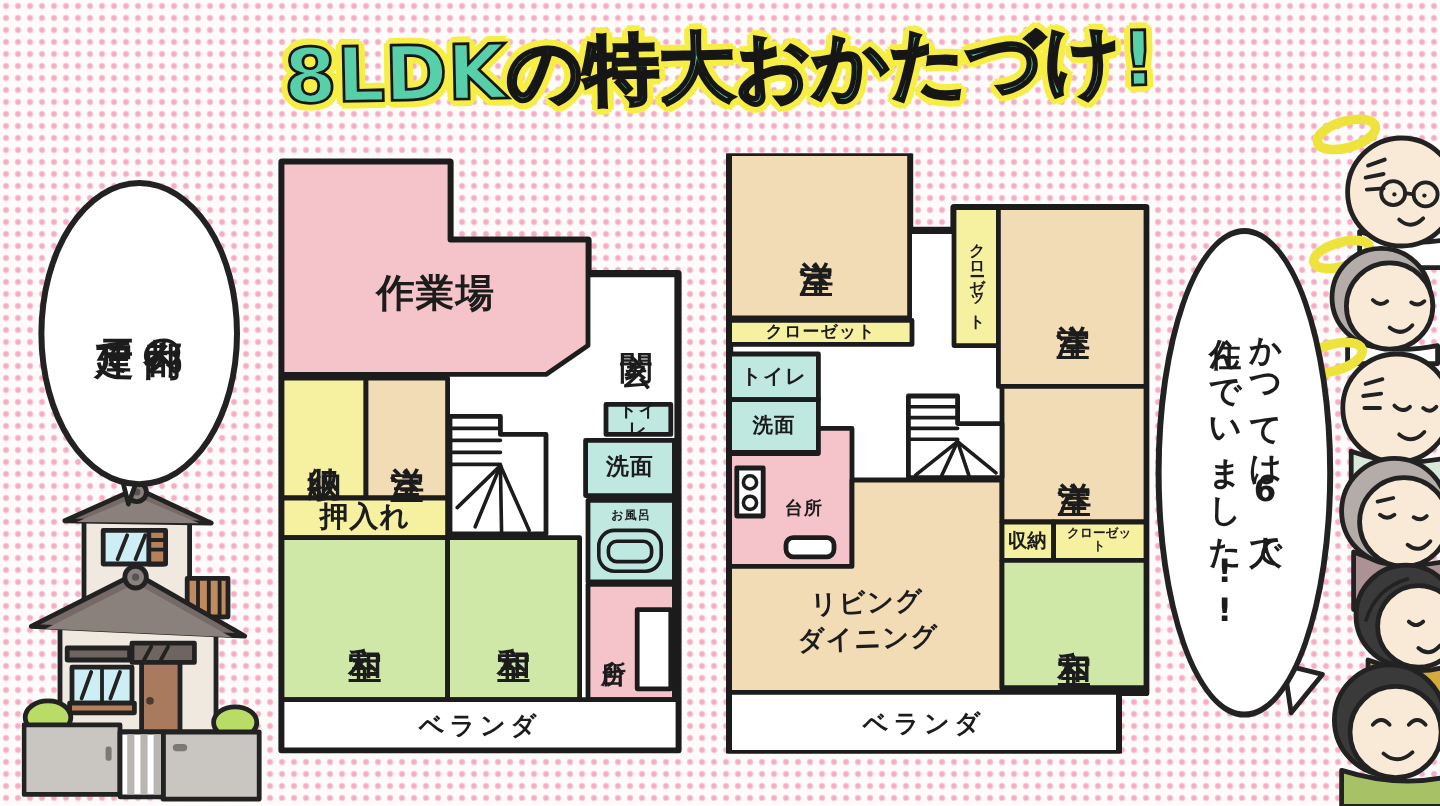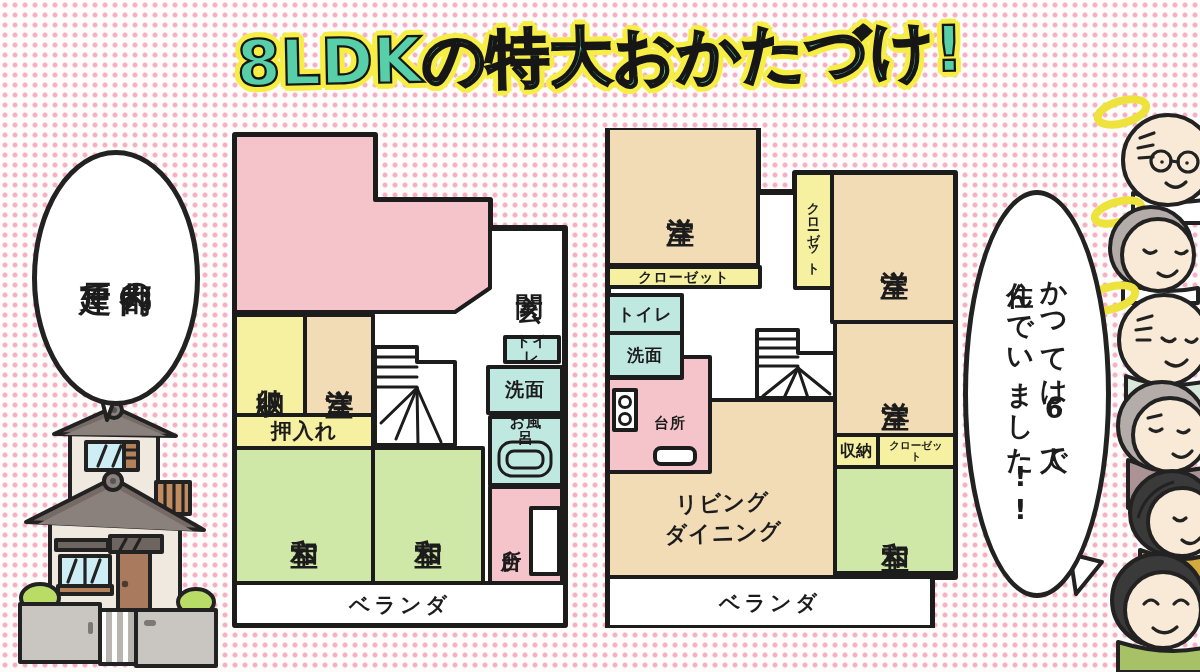--- a/index.html
+++ b/index.html
@@ -157,27 +157,28 @@
         <line x1="147" y1="227" x2="189" y2="227" class="ln"></line>
         <line x1="147" y1="237" x2="189" y2="237" class="ln"></line>
         <line x1="147" y1="247" x2="189" y2="247" class="ln"></line>
         <line x1="147" y1="257" x2="189" y2="257" class="ln"></line>
         <line x1="189" y1="258" x2="153" y2="293" class="ln"></line>
         <line x1="189" y1="258" x2="168" y2="309" class="ln"></line>
         <line x1="189" y1="258" x2="190" y2="315" class="ln"></line>
         <line x1="189" y1="258" x2="213" y2="312" class="ln"></line>
       </g>
     </svg>
+    <div class="lbl" style="left:135px;top:115px;font-size:32px;">作業場</div>
     <div class="lbl v" style="left:301px;top:143px;font-size:27px;">玄関</div>
     <div class="lbl v" style="left:42px;top:237px;font-size:28px;">収納</div>
     <div class="lbl v" style="left:111px;top:237px;font-size:28px;">洋室</div>
-    <div class="lbl" style="left:76px;top:301px;font-size:21px;">押入れ</div>
+    <div class="lbl" style="left:76px;top:301px;font-size:24px;">押入れ</div>
     <div class="lbl" style="left:304px;top:220px;font-size:15px;">トイレ</div>
     <div class="lbl" style="left:297px;top:260px;font-size:19px;">洗面</div>
-    <div class="lbl" style="left:298px;top:301px;font-size:15px;">お風呂</div>
+    <div class="lbl" style="left:298px;top:301px;font-size:10px;">お風呂</div>
     <div class="lbl v" style="left:283px;top:404px;font-size:21px;">台所</div>
     <div class="lbl v" style="left:76px;top:387px;font-size:28px;">和室</div>
     <div class="lbl v" style="left:200px;top:387px;font-size:28px;">和室</div>
     <div class="lbl" style="left:172px;top:475px;font-size:21px;letter-spacing:4px;">ベランダ</div>
   </div>
 
   <div class="plan" style="left:600px;top:128px;width:358px;height:500px;">
     <svg width="358" height="500" viewBox="0 0 358 500">
       <polygon class="outer" points="8,0 158,0 158,64 195,64 195,45 355,45 355,449 332,449 332,499 8,499"></polygon>
       <rect class="room f-tan" x="8" y="0" width="150" height="137"></rect>

